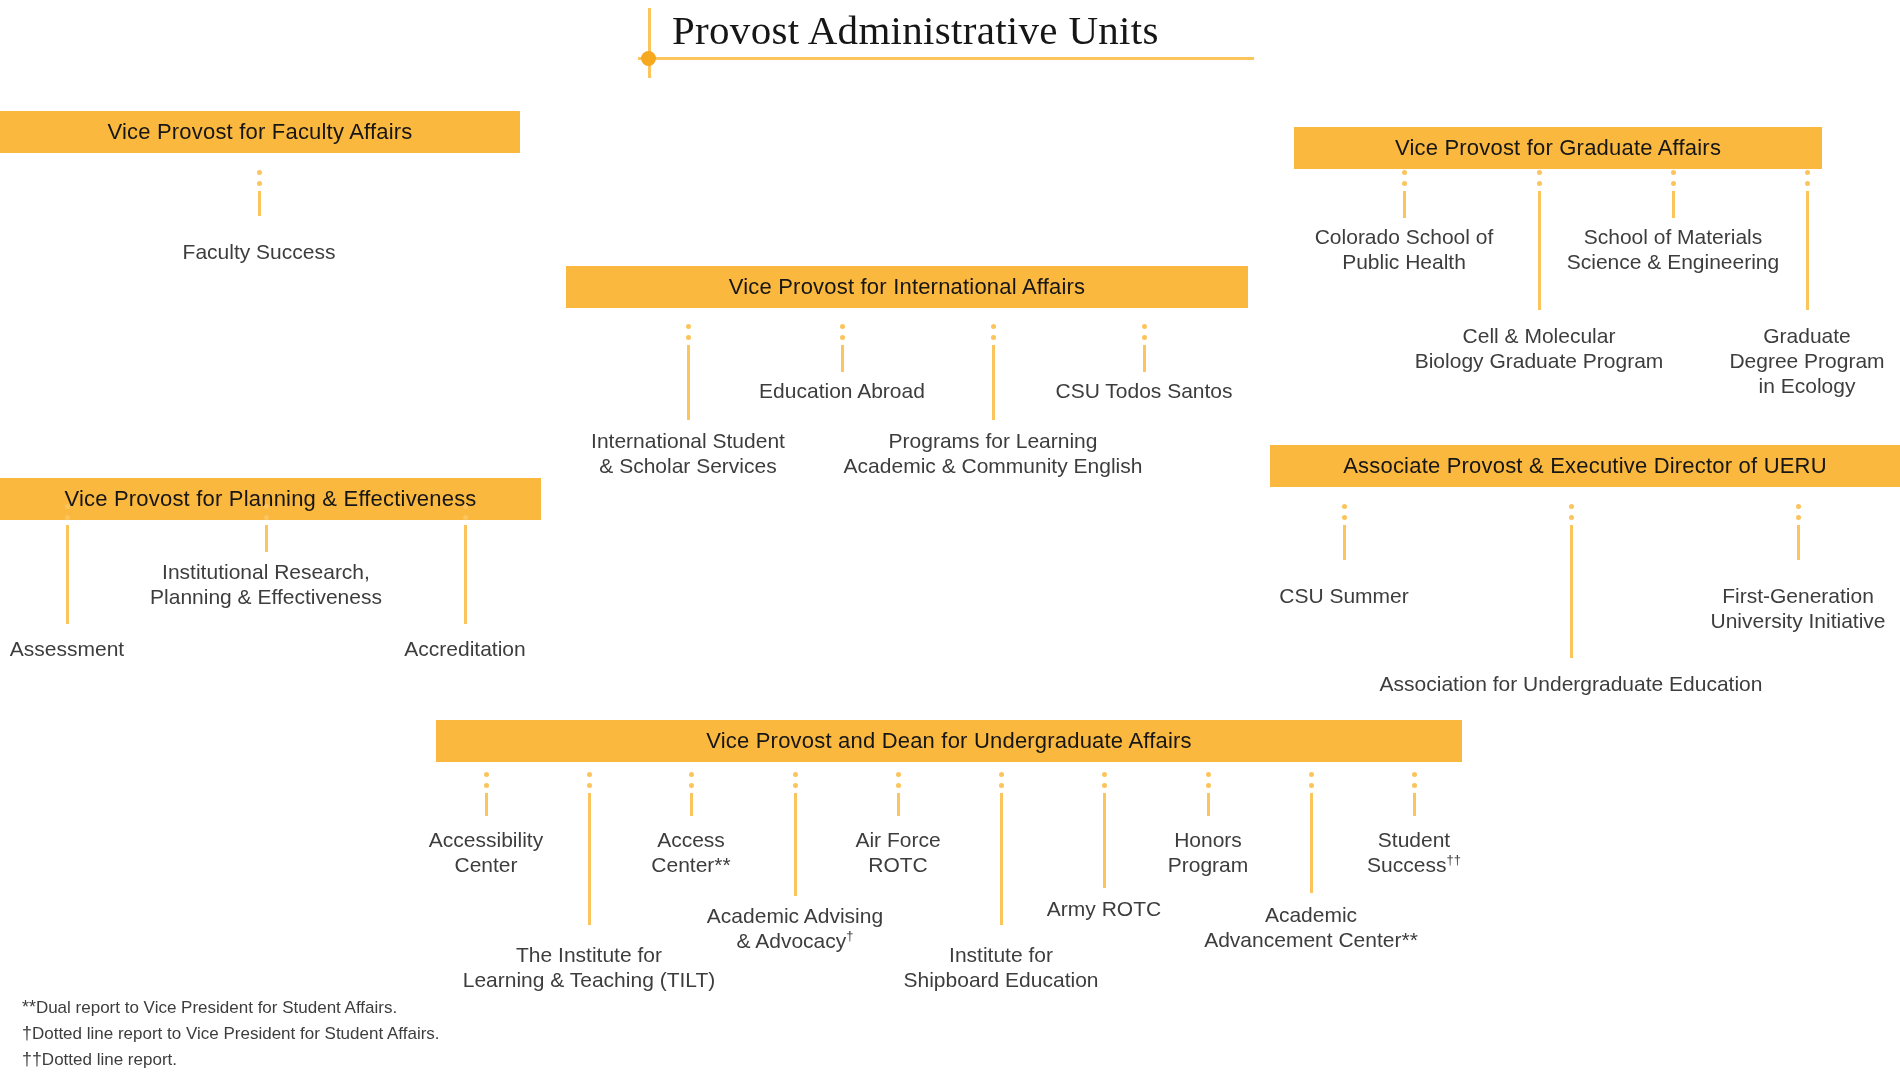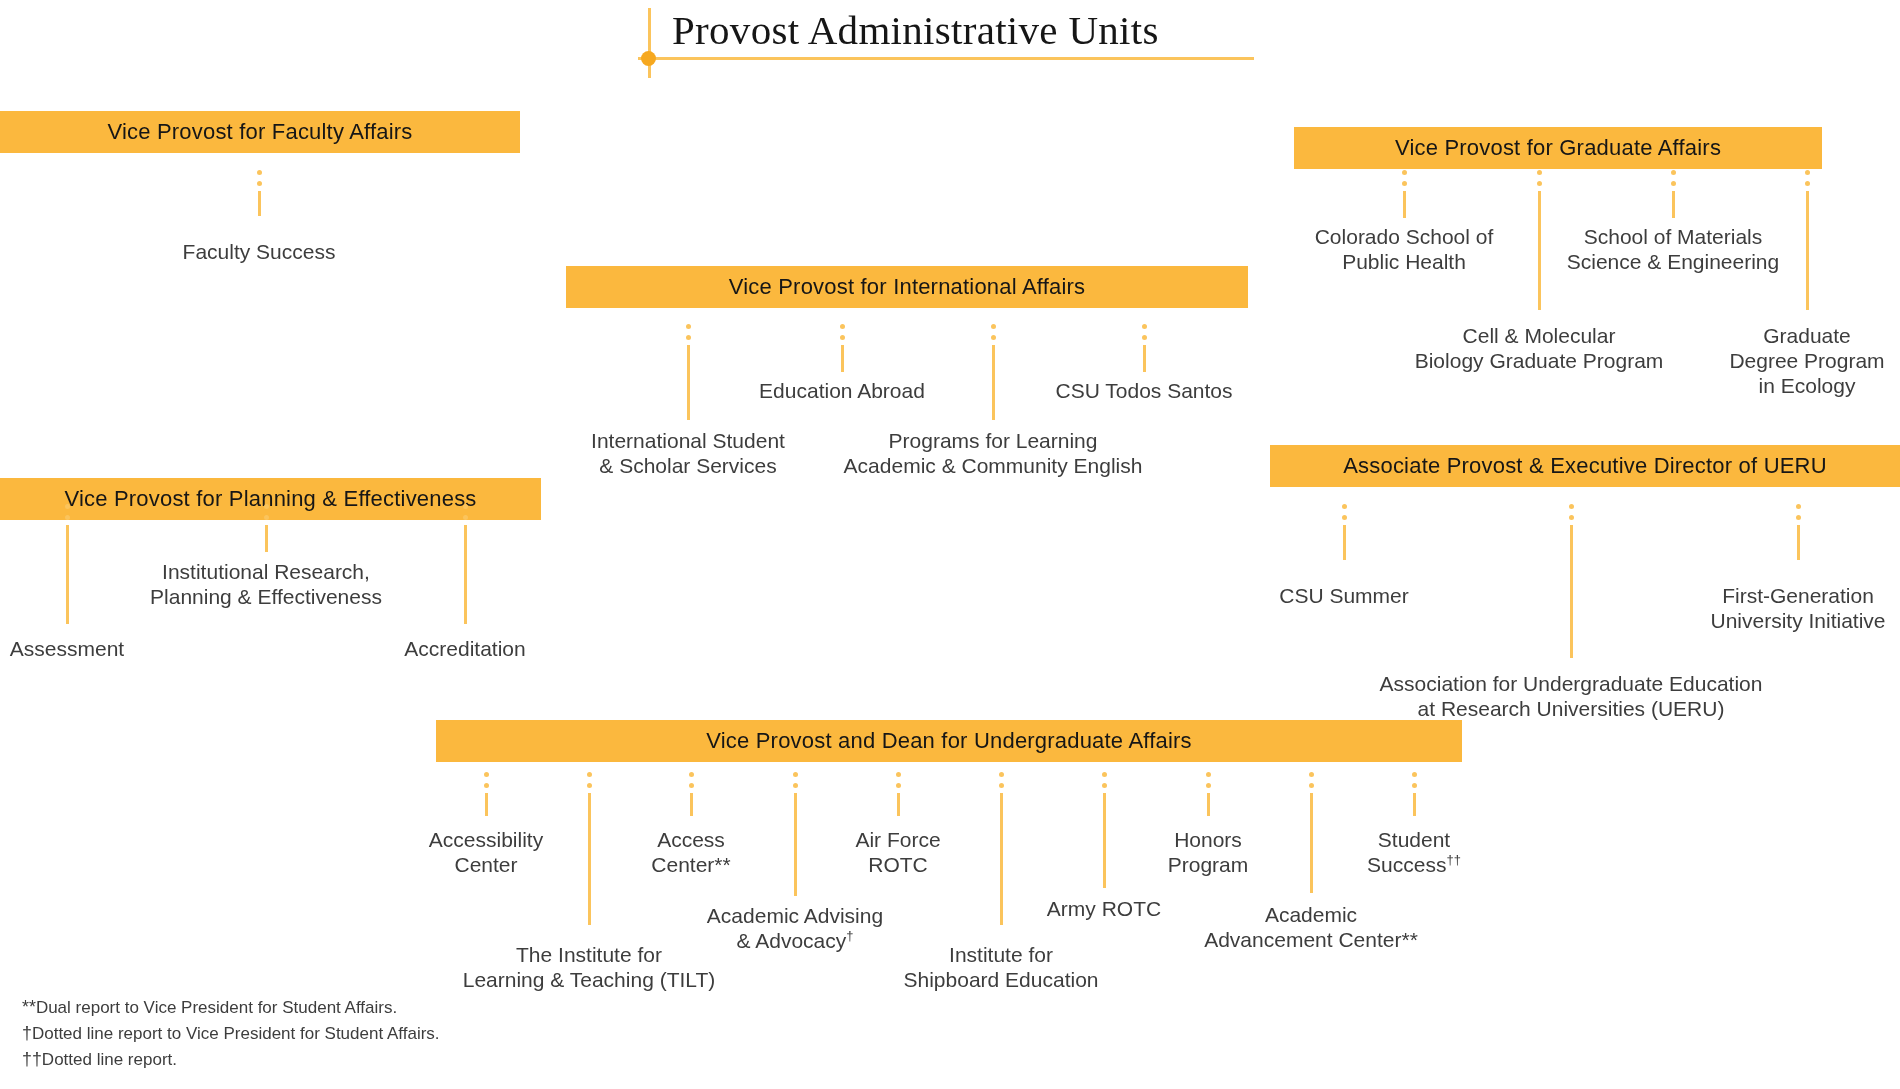--- a/index.html
+++ b/index.html
@@ -161,21 +161,20 @@
         <div class="dot" style="left: 1341.5px; top: 514.5px;"></div>
         <div class="vline" style="left: 1342.5px; top: 525px; height: 35px;"></div>
         <div class="node-label" style="left: 1344px; top: 583px;">
           <div class="node-line"><span>CSU Summer</span></div>
         </div>
         <div class="dot" style="left: 1568.5px; top: 503.5px;"></div>
         <div class="dot" style="left: 1568.5px; top: 514.5px;"></div>
         <div class="vline" style="left: 1569.5px; top: 525px; height: 133px;"></div>
         <div class="node-label" style="left: 1571px; top: 671px;">
           <div class="node-line"><span>Association for Undergraduate Education</span></div>
-          <div class="node-line"><span>at Research Universities (UERU)</span></div>
         </div>
         <div class="dot" style="left: 1795.5px; top: 503.5px;"></div>
         <div class="dot" style="left: 1795.5px; top: 514.5px;"></div>
         <div class="vline" style="left: 1796.5px; top: 525px; height: 35px;"></div>
         <div class="node-label" style="left: 1798px; top: 583px;">
           <div class="node-line"><span>First-Generation</span></div>
           <div class="node-line"><span>University Initiative</span></div>
         </div>
       </div>
       <div class="section-group">

